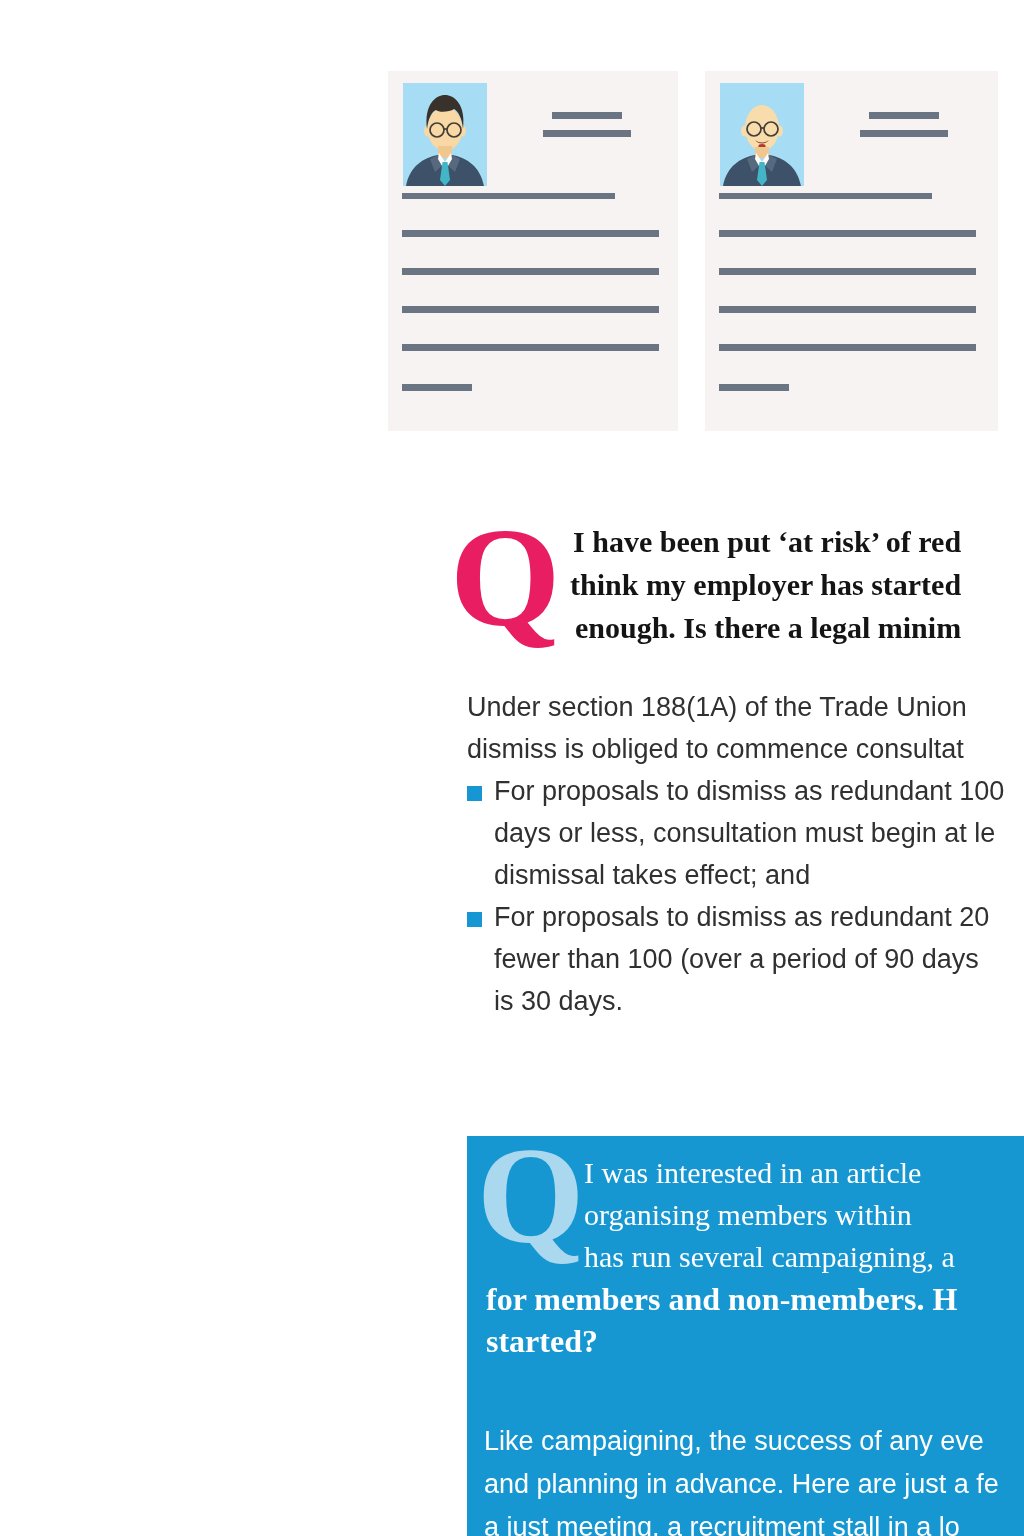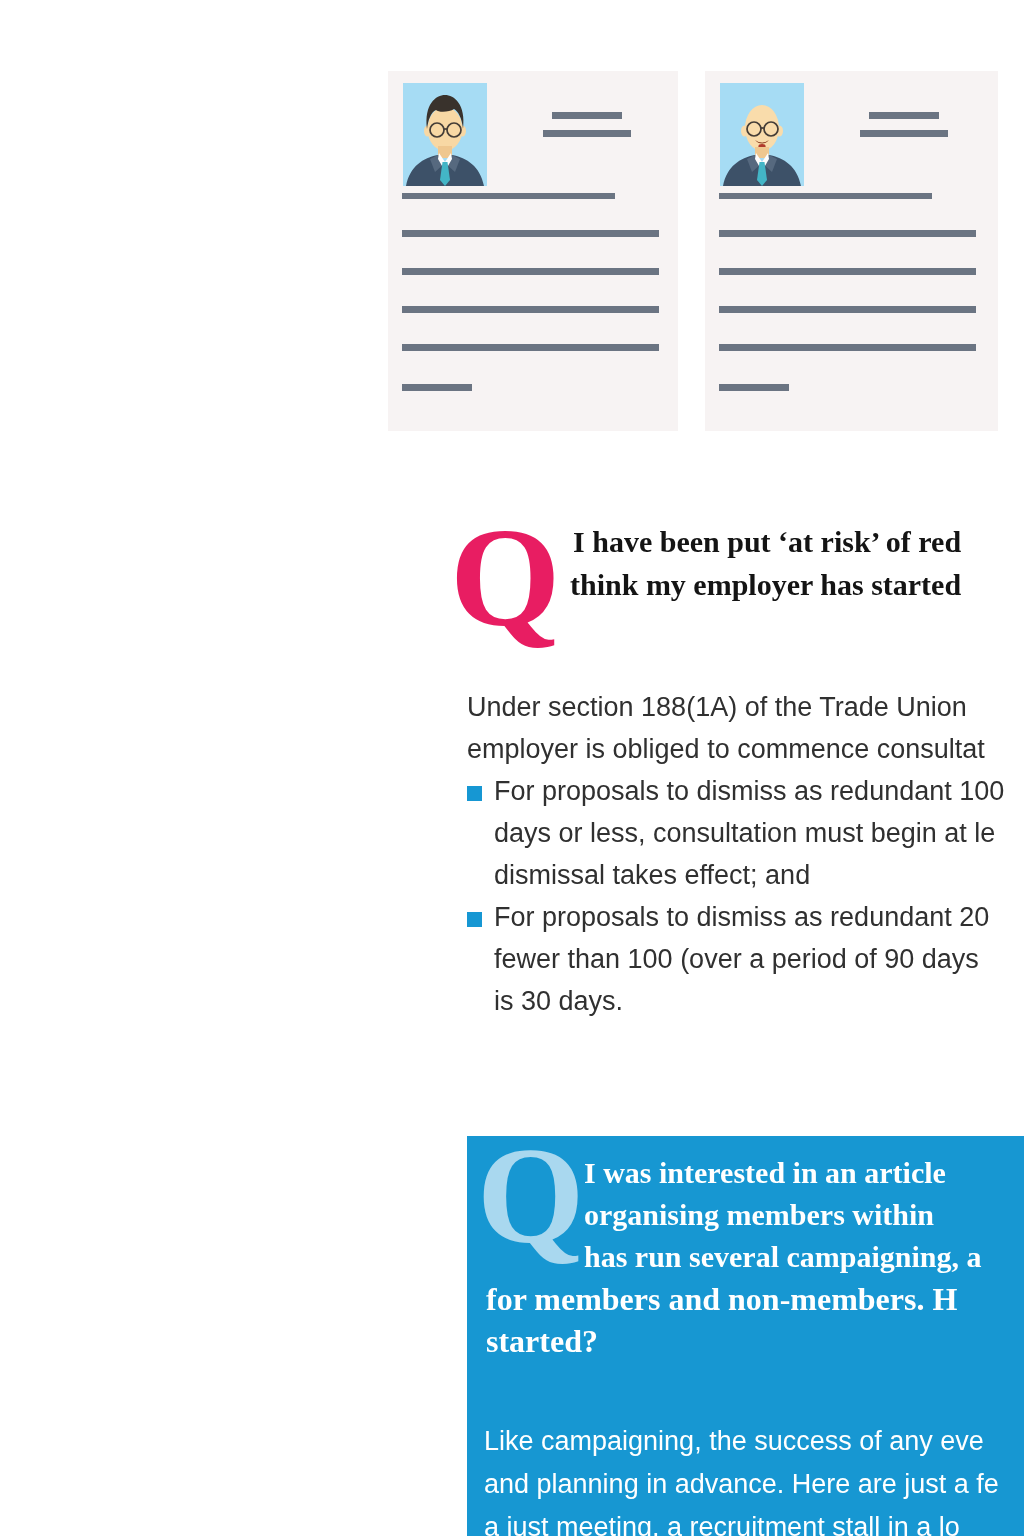--- a/index.html
+++ b/index.html
@@ -27,21 +27,21 @@
           color:#303030;white-space:nowrap;}
   .bullet{display:inline-block;width:15px;height:15px;background:#1697d3;margin-right:12px;
           transform:translateY(1px);}
   .pad{padding-left:27px;}
 
   
   .blue-box{position:absolute;left:467px;top:1136px;width:600px;height:440px;background:#1797d2;}
   .q-blue{position:absolute;left:10px;top:-9px;font-family:"Liberation Serif",serif;
           font-weight:700;font-size:138px;line-height:1;color:#a9d8ef;}
   .q2-question-ind{position:absolute;left:117px;top:16px;font-family:"Liberation Serif",serif;
-          font-weight:700;font-size:30px;line-height:42px;color:#ffffff;white-space:nowrap;}
+          font-weight:400;font-size:30px;line-height:42px;color:#ffffff;white-space:nowrap;}
   .q2-question-full{position:absolute;left:19px;top:142px;font-family:"Liberation Serif",serif;
           font-weight:700;font-size:32px;line-height:42px;color:#ffffff;white-space:nowrap;}
   .q2-body{position:absolute;left:17px;top:272px;font-size:27px;line-height:43px;
           color:#ffffff;white-space:nowrap;margin-top:12px;}
 </style>
 </head>
 <body>
 
 <div class="page">
 
@@ -100,25 +100,26 @@
     <div class="ln ln-f" style="top:197px"></div>
     <div class="ln ln-f" style="top:235px"></div>
     <div class="ln ln-f" style="top:273px"></div>
     <div class="ln ln-s"></div>
   </div>
 
   <div class="q-pink">Q</div>
   <div class="q1-question">
     <div>I have been put ‘at risk’ of red</div>
     <div>think my employer has started</div>
+    <div>enough. Is there a legal minim</div>
   </div>
 
   <div class="q1-body">
     <div>Under section 188(1A) of the Trade Union</div>
-    <div>employer is obliged to commence consultat</div>
+    <div>dismiss is obliged to commence consultat</div>
     <div><span class="bullet"></span><span>For proposals to dismiss as redundant 100</span></div>
     <div class="pad">days or less, consultation must begin at le</div>
     <div class="pad">dismissal takes effect; and</div>
     <div><span class="bullet"></span><span>For proposals to dismiss as redundant 20</span></div>
     <div class="pad">fewer than 100 (over a period of 90 days</div>
     <div class="pad">is 30 days.</div>
   </div>
 
   <div class="blue-box">
     <div class="q-blue">Q</div>

